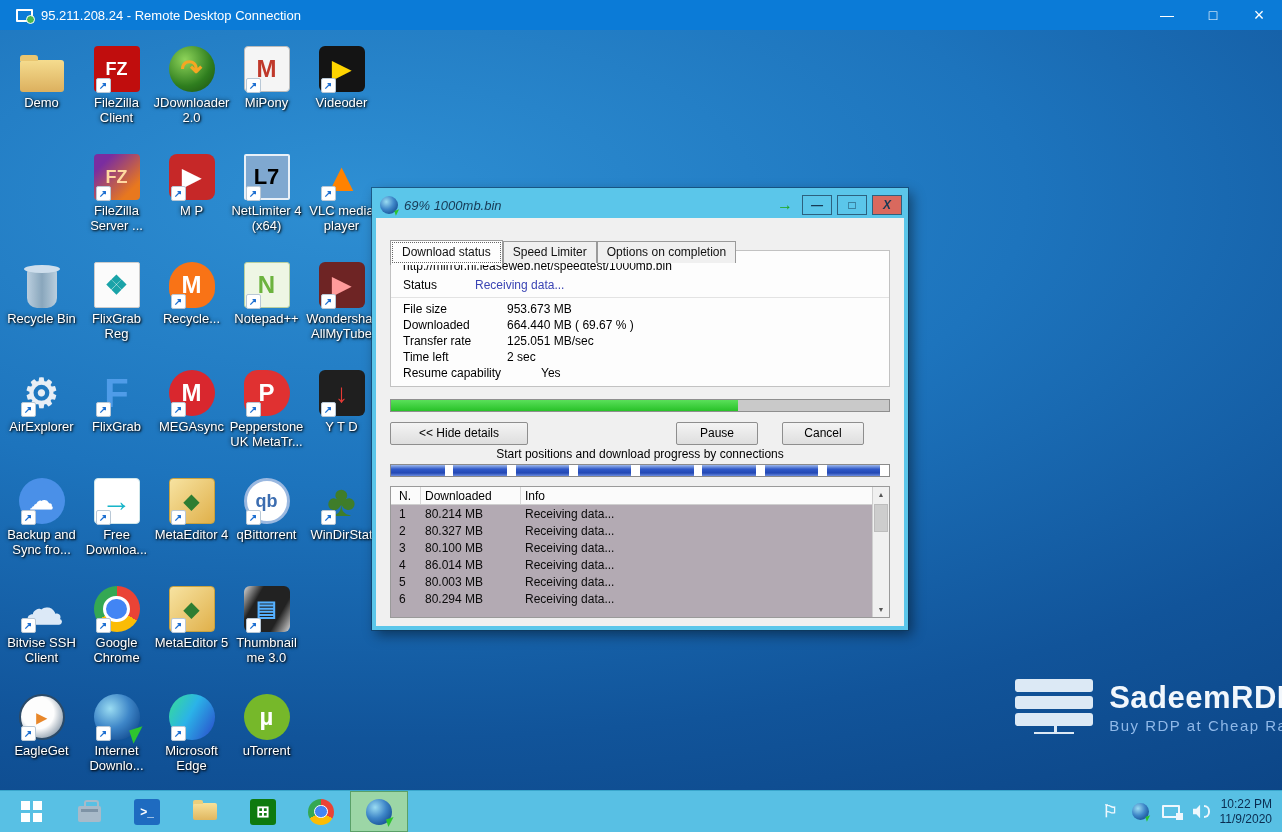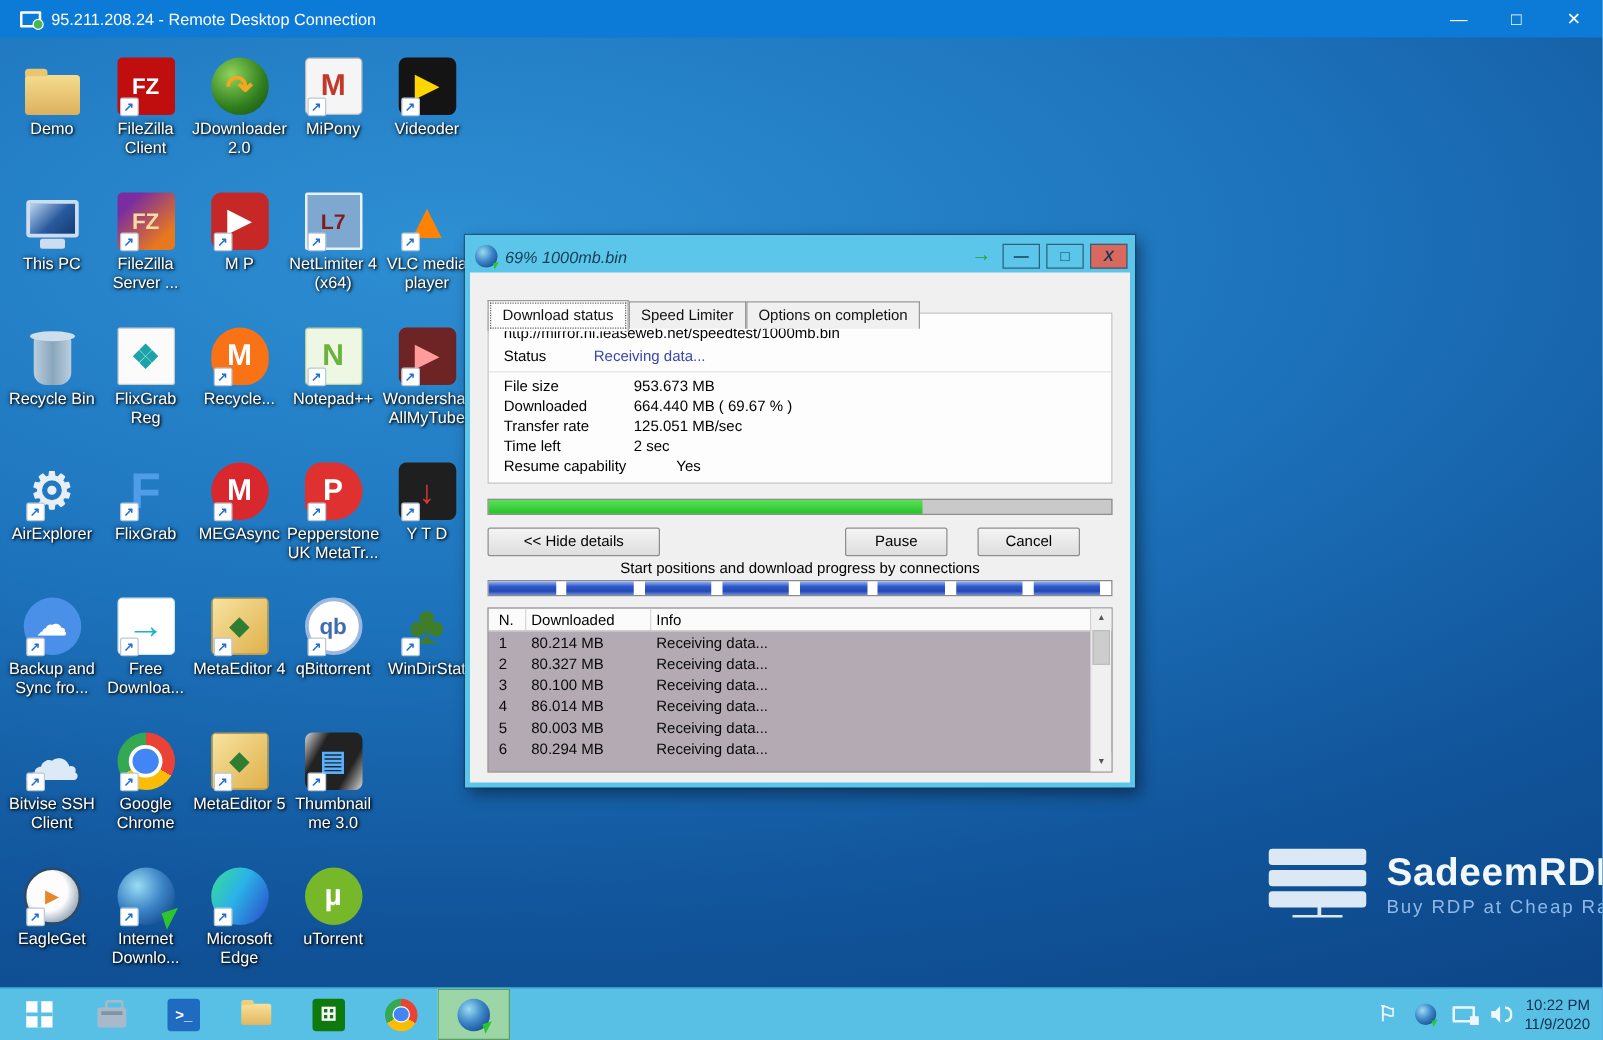--- a/index.html
+++ b/index.html
@@ -186,28 +186,20 @@
         </div>
         <div class="dicon" style="grid-area: 1 / 5;">
           <div class="artwrap">
             <span class="art  sz-d" style="background: rgb(20, 20, 20); color: rgb(255, 213, 0); border-radius: 6px;">▶</span>
             <span class="shortcut-badge">↗</span>
           </div>
           <div class="dlabel">
             <div>Videoder</div>
           </div>
         </div>
-        <div class="dicon" style="grid-area: 2 / 1;">
-          <div class="artwrap">
-            <span class="art art-monitor sz-d"></span>
-          </div>
-          <div class="dlabel">
-            <div>This PC</div>
-          </div>
-        </div>
         <div class="dicon" style="grid-area: 2 / 2;">
           <div class="artwrap">
             <span class="art  sz-d" style="background: linear-gradient(135deg, rgb(122, 45, 160) 20%, rgb(232, 120, 30) 80%); color: rgb(255, 217, 160); border-radius: 4px; font-size: 18px;">FZ</span>
             <span class="shortcut-badge">↗</span>
           </div>
           <div class="dlabel">
             <div>FileZilla</div>
             <div>Server ...</div>
           </div>
         </div>
@@ -215,21 +207,21 @@
           <div class="artwrap">
             <span class="art  sz-d" style="background: rgb(198, 40, 40); color: rgb(255, 255, 255); border-radius: 8px;">▶</span>
             <span class="shortcut-badge">↗</span>
           </div>
           <div class="dlabel">
             <div>M P</div>
           </div>
         </div>
         <div class="dicon" style="grid-area: 2 / 4;">
           <div class="artwrap">
-            <span class="art  sz-d" style="background: rgb(127, 168, 208); color: #7f1d1d; border-radius: 2px; border: 2px solid rgb(232, 240, 248); font-size: 17px;">L7</span>
+            <span class="art  sz-d" style="background: rgb(127, 168, 208); color: #000000; border-radius: 2px; border: 2px solid rgb(232, 240, 248); font-size: 22px;">L7</span>
             <span class="shortcut-badge">↗</span>
           </div>
           <div class="dlabel">
             <div>NetLimiter 4</div>
             <div>(x64)</div>
           </div>
         </div>
         <div class="dicon" style="grid-area: 2 / 5;">
           <div class="artwrap">
             <span class="art  sz-d" style="color: rgb(255, 130, 0); font-size: 40px;">▲</span>

